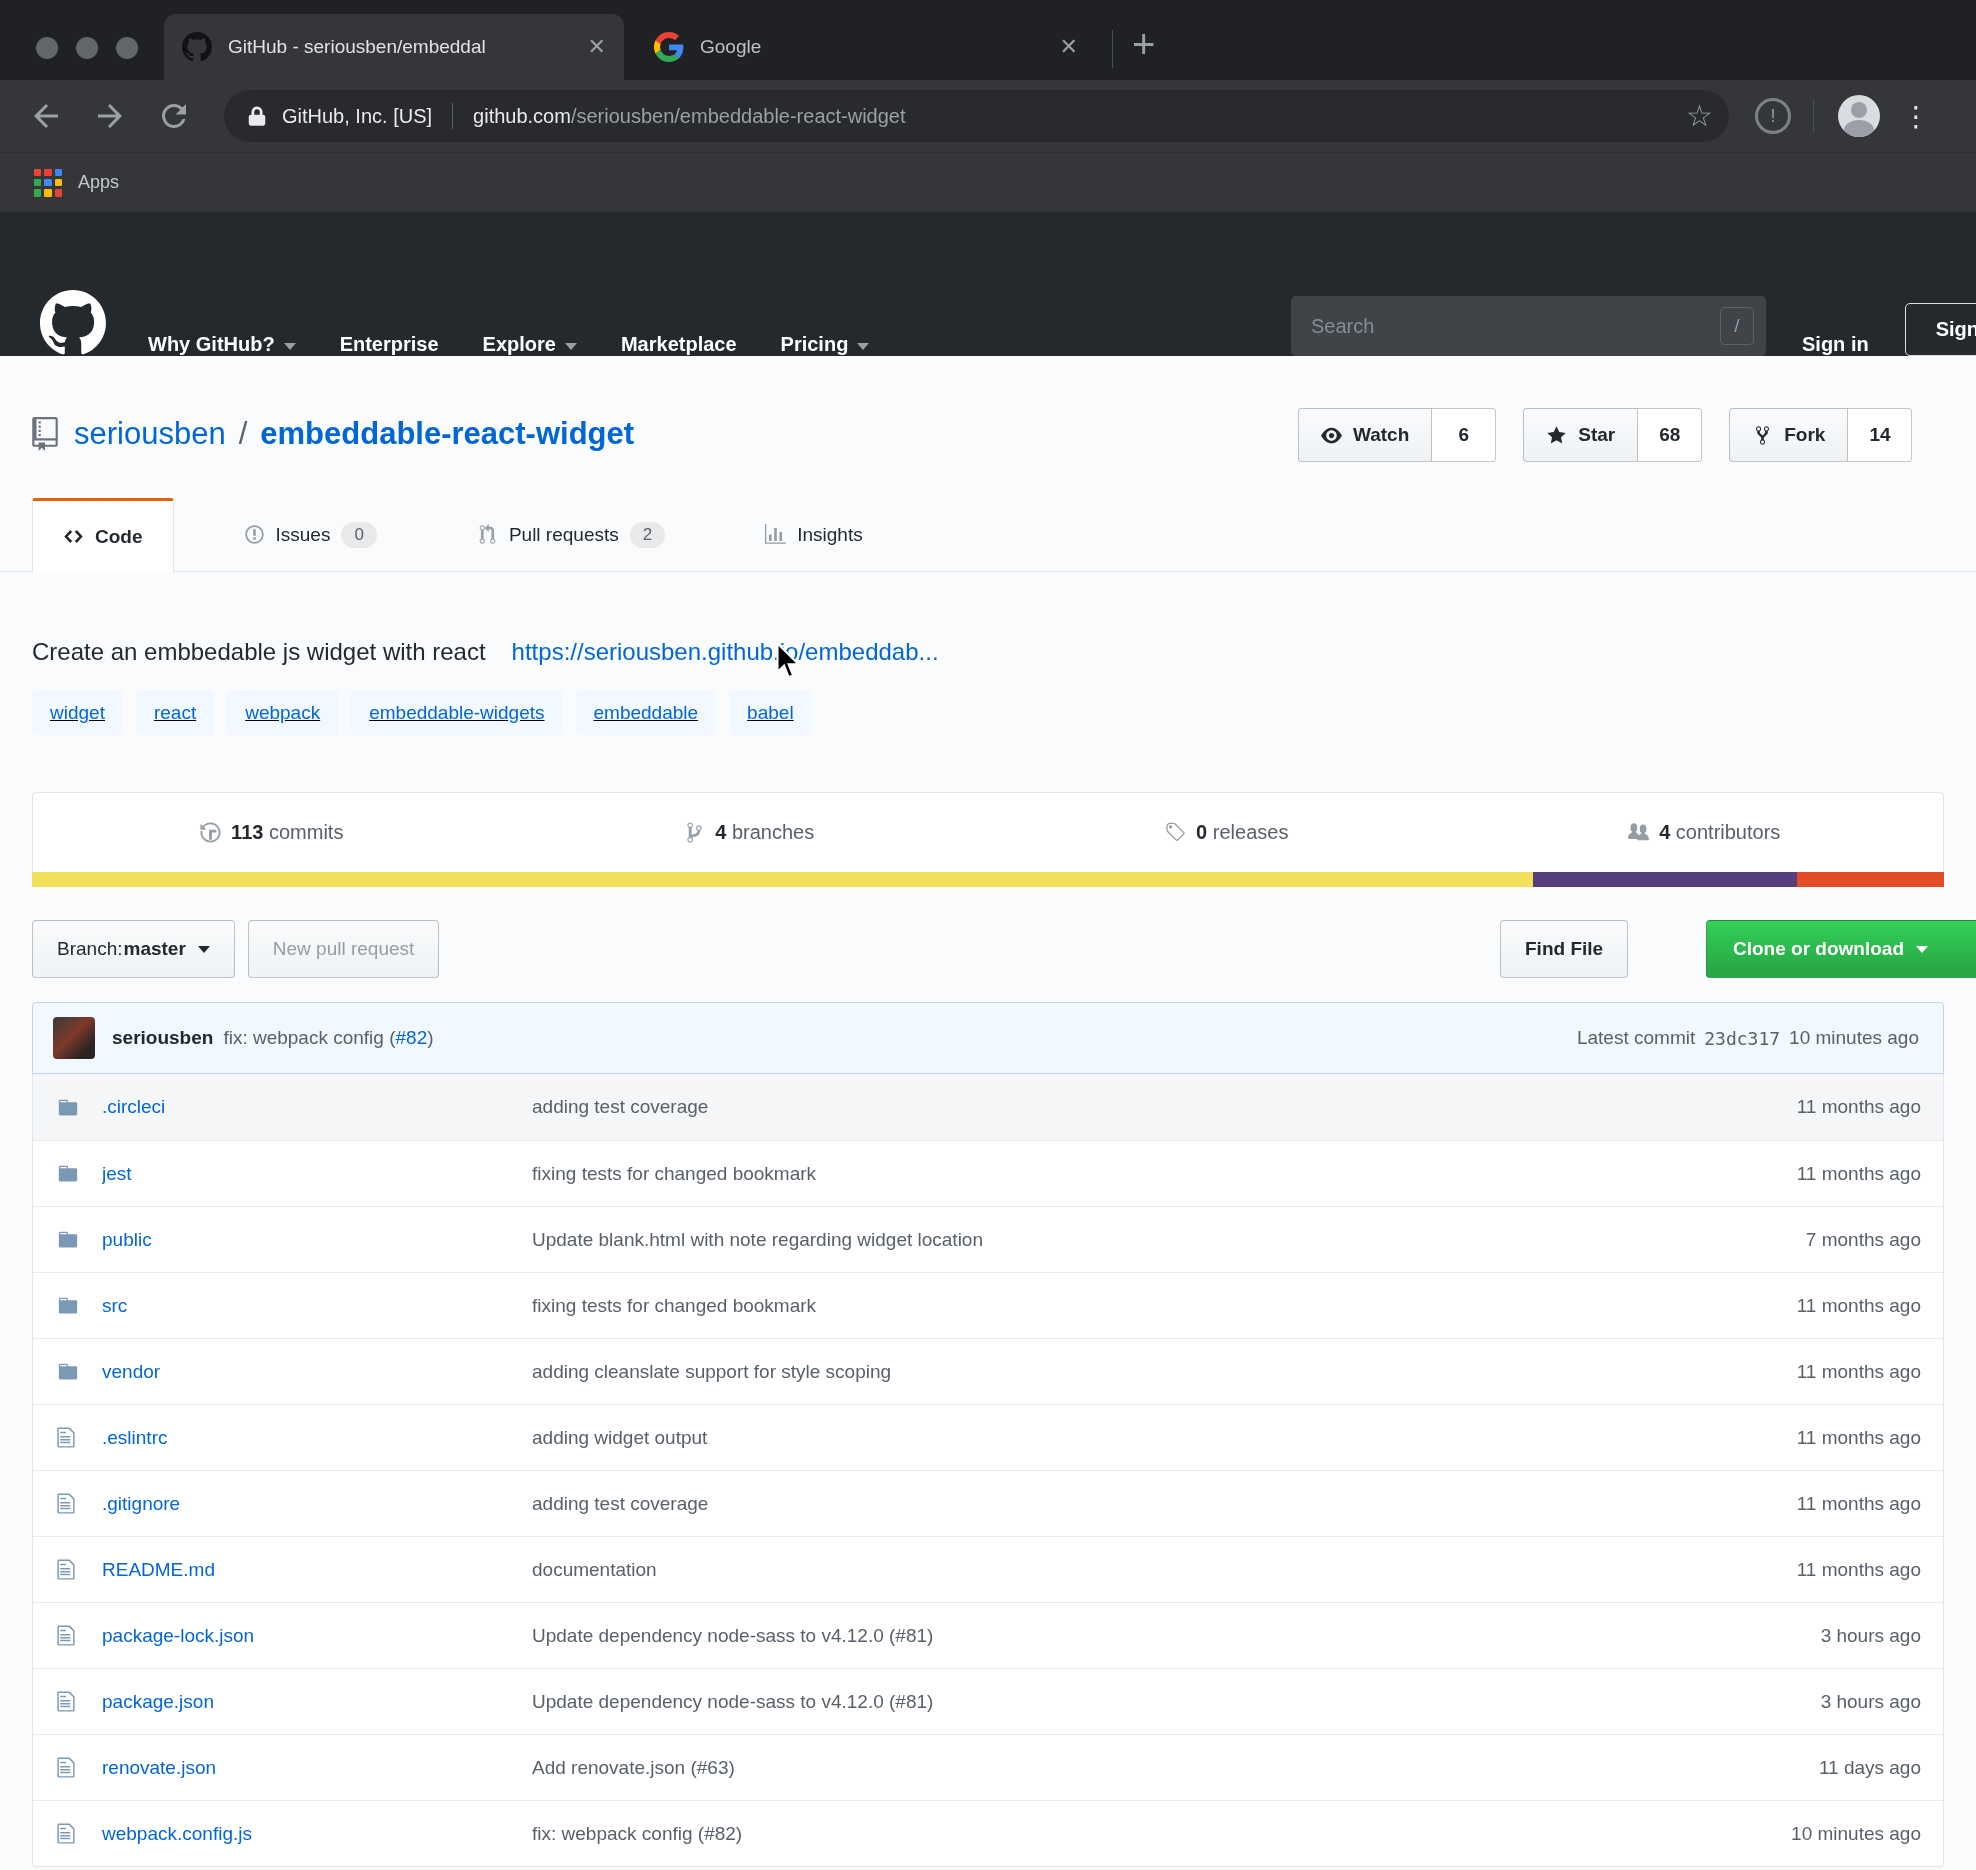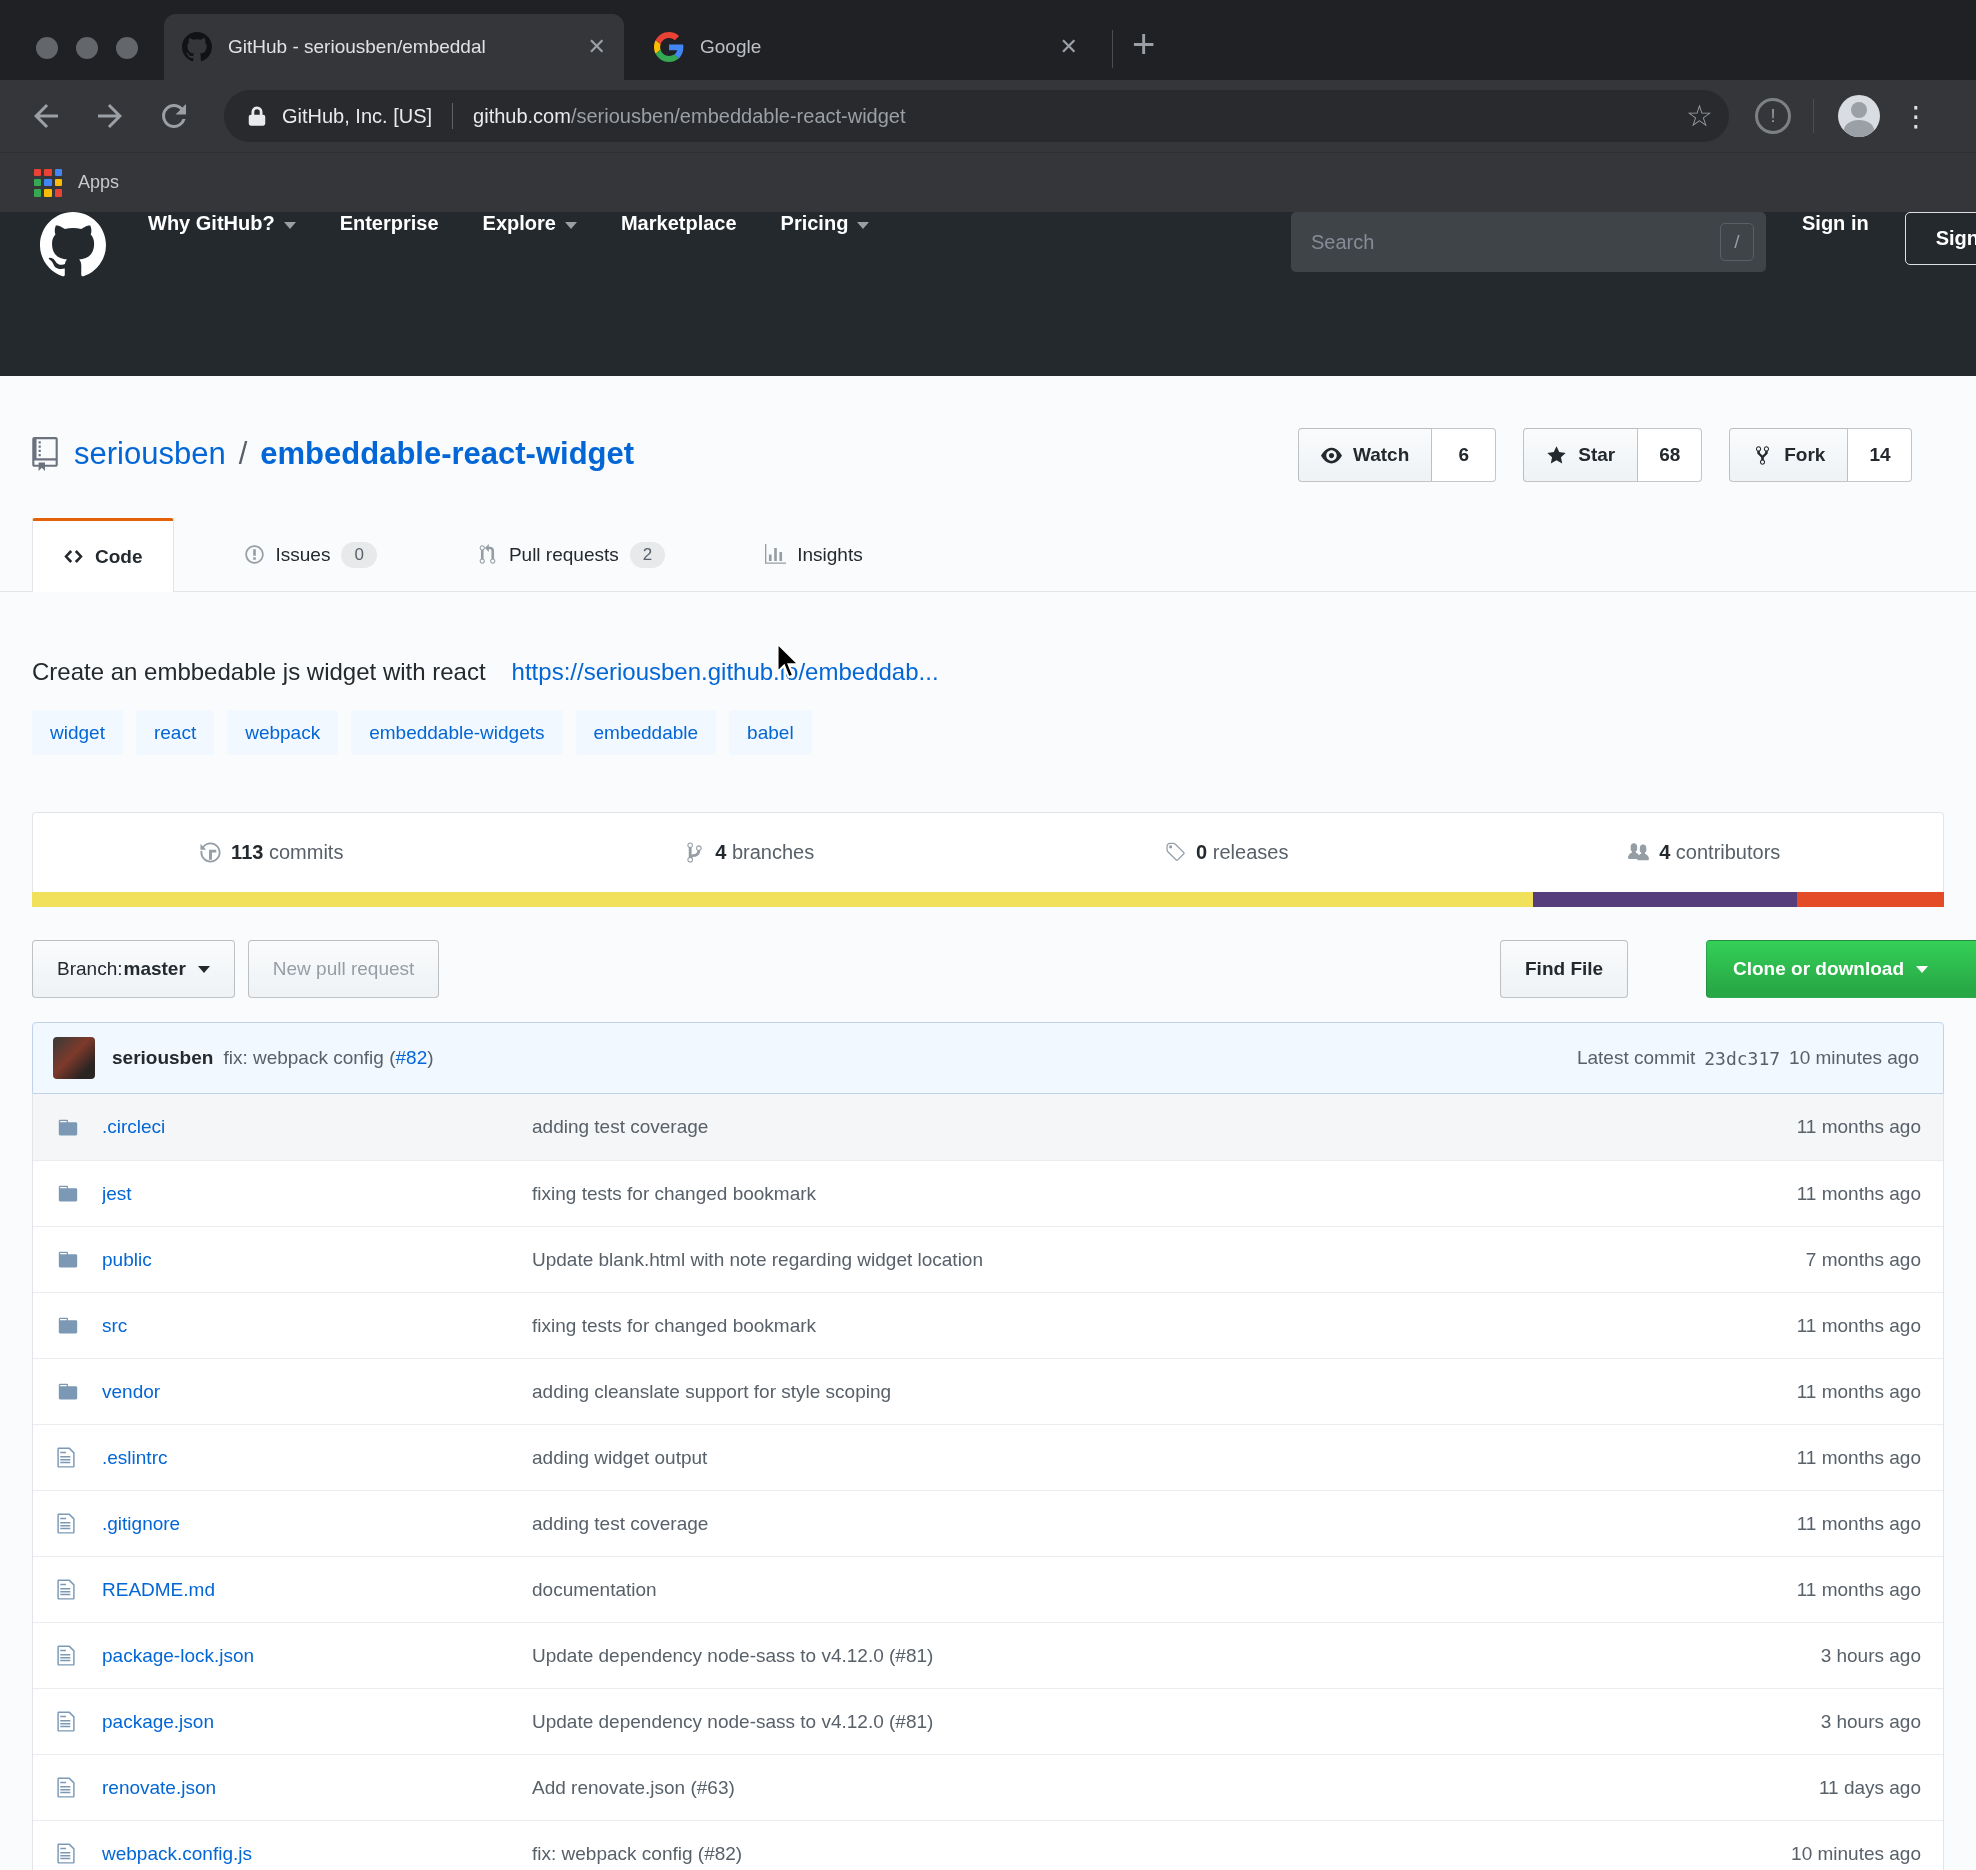--- a/index.html
+++ b/index.html
@@ -40,21 +40,21 @@
   .avatar::before { content:""; position:absolute; left:13px; top:7px; width:16px; height:16px; border-radius:50%; background:#9aa0a6; }
   .avatar::after { content:""; position:absolute; left:6px; top:25px; width:30px; height:20px; border-radius:50%; background:#9aa0a6; }
   .kebab { margin-left:22px; color:#dfe1e5; font-size:28px; letter-spacing:0; }
 
   .bookmarks-bar { height:60px; background:#35363a; border-top:1px solid #2e2f33; display:flex; align-items:center; padding-left:34px; }
   .apps-grid { width:28px; height:28px; display:grid; grid-template-columns:repeat(3,1fr); grid-template-rows:repeat(3,1fr); gap:3px; }
   .apps-grid i { border-radius:1px; }
   .apps-label { color:#c7cacd; font-size:18px; margin-left:16px; }
 
   
-  .gh-header { height:164px; background:#24292e; display:flex; align-items:flex-start; padding-left:40px; }
+  .gh-header { height:144px; background:#24292e; display:flex; align-items:flex-end; padding-left:40px; }
   .octocat { width:66px; height:66px; color:#fff; flex:none; }
   .gh-nav { display:flex; margin-left:42px; gap:44px; align-items:center; }
   .gh-nav-item { display:flex; align-items:center; gap:9px; color:#fff; font-size:20px; font-weight:600; white-space:nowrap; }
   .chev { width:0; height:0; border-left:6px solid transparent; border-right:6px solid transparent; border-top:7px solid rgba(255,255,255,.55); margin-top:3px; }
   .gh-search { margin-left:auto; width:475px; height:60px; background:#3f4448; border-radius:5px; position:relative; display:flex; align-items:center; flex:none; }
   .gh-search input { background:transparent; border:none; outline:none; color:#e8eaed; font-size:20px; padding:0 20px; width:100%; font-family:inherit; }
   .gh-search input::placeholder { color:#848d97; }
   .slash-badge { position:absolute; right:12px; width:34px; height:38px; border:1px solid #5a6066; border-radius:5px; color:#959da5; font-size:19px; display:flex; align-items:center; justify-content:center; }
   .sign-in { color:#fff; font-size:20px; font-weight:600; margin-left:36px; white-space:nowrap; }
   .sign-up { color:#fff; font-size:20px; font-weight:600; margin-left:36px; margin-right:-64px; border:1px solid rgba(255,255,255,.85); border-radius:5px; padding:14px 30px; white-space:nowrap; flex:none; }
@@ -77,21 +77,21 @@
   .rtab { display:flex; align-items:center; gap:11px; padding:0 30px; font-size:19px; color:#24292e; }
   .rtab + .rtab { margin-left:40px; }
   .rtab .ico { width:21px; height:21px; color:#959da5; }
   .rtab.active { background:#fff; border:1px solid #e1e4e8; border-bottom:none; border-top:3px solid #e36209; border-radius:3px 3px 0 0; font-weight:700; margin-bottom:-1px; }
   .rtab.active .ico { color:#24292e; }
   .rtab .pill { background:rgba(27,31,35,.08); border-radius:20px; padding:3px 13px; font-size:17px; color:#586069; font-weight:400; }
 
   
   .desc-row { margin:58px 32px 0; display:flex; align-items:center; font-size:24px; color:#24292e; height:44px; }
   .desc-link { color:#0366d6; margin-left:26px; text-decoration:none; }
-  .topics { margin:16px 32px 0; display:flex; gap:13px; }
+  .topics { margin:16px 32px 0; display:flex; gap:13px;text-decoration:underline; }
   .topic { height:45px; line-height:45px; padding:0 18px; background:#f1f8ff; color:#0366d6; border-radius:4px; font-size:19px; text-decoration:none; }
 
   
   .stats-box { margin:57px 32px 0; height:80px; background:#fff; border:1px solid #e1e4e8; border-bottom:none; border-radius:4px 4px 0 0; display:flex; align-items:center; }
   .stat { flex:1; display:flex; align-items:flex-end; justify-content:center; font-size:20px; color:#586069; gap:10px; }
   .stat .ico { width:21px; height:23px; color:#959da5; }
   .stat b { color:#24292e; }
   .lang-bar { margin:0 32px; height:15px; display:flex; overflow:hidden; }
 
   

